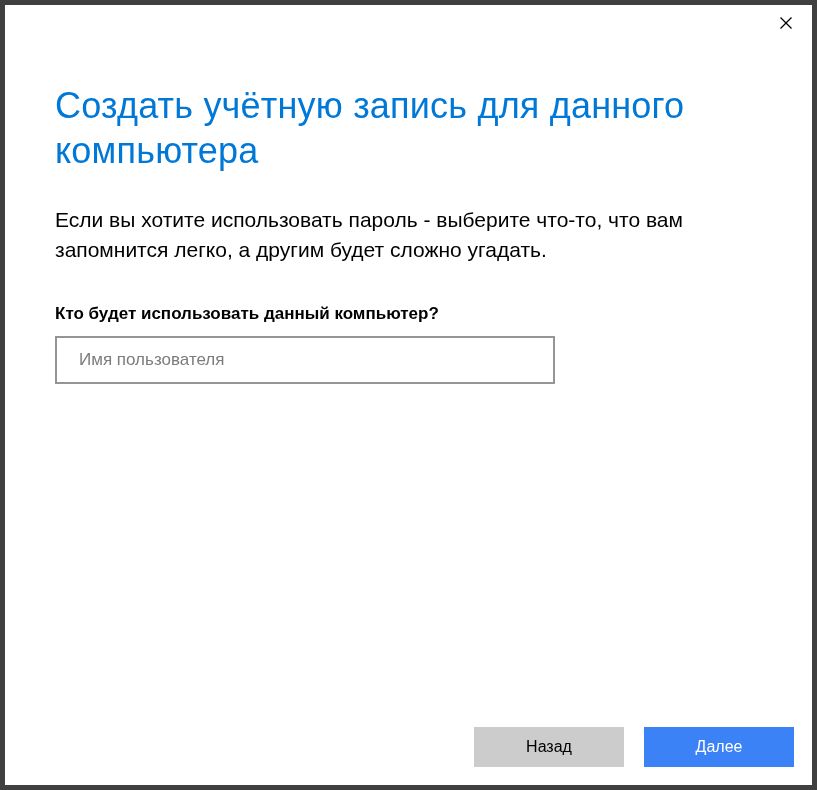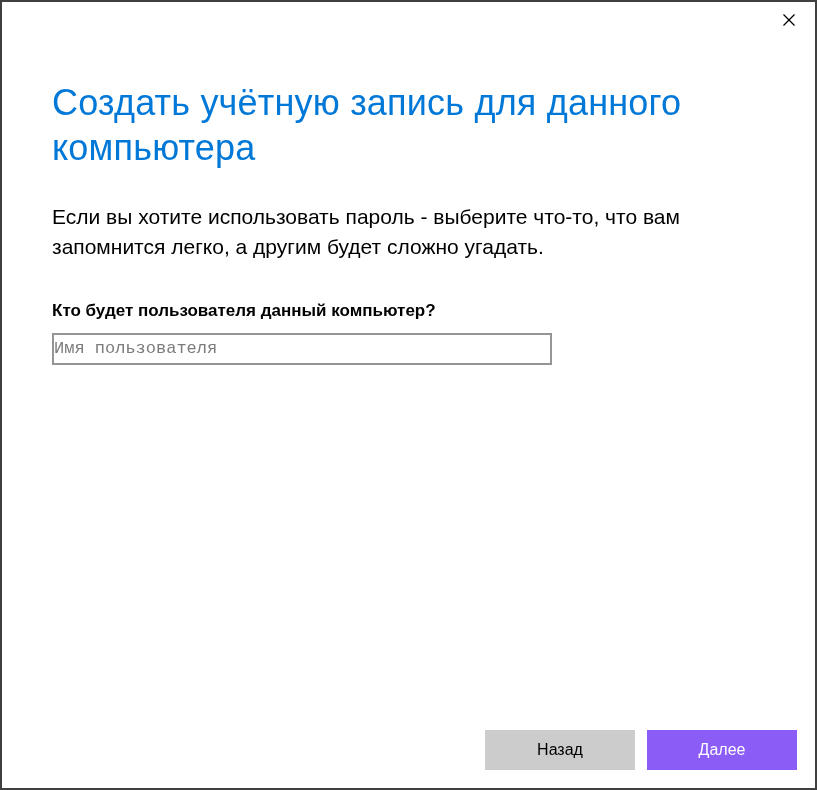--- a/index.html
+++ b/index.html
@@ -9,21 +9,21 @@
     width: 817px;
     height: 790px;
     font-family: "Segoe UI", Tahoma, sans-serif;
     background: #ffffff;
     color: #000000;
   }
   .window {
     position: relative;
     width: 817px;
     height: 790px;
-    border: 2px solid #404040;
+    border: 5px solid #404040;
   }
   .close-btn {
     position: absolute;
     top: 4px;
     right: 12px;
     width: 28px;
     height: 28px;
     display: flex;
     align-items: center;
     justify-content: center;
@@ -50,60 +50,60 @@
     max-width: 700px;
   }
   .label {
     font-size: 17px;
     font-weight: 600;
     color: #000;
     margin: 0 0 12px 0;
   }
   .field {
     width: 500px;
-    height: 32px;
+    height: 48px;
     border: 2px solid #959595;
     background: #ffffff;
-    font-family: Liberation Mono, monospace;
+    font-family: Liberation Sans, sans-serif;
     font-size: 17px;
-    padding: 0 0;
+    padding: 0 22px;
     color: #000;
     outline: none;
     display: block;
   }
   .field::placeholder {
     color: #7c7c7c;
   }
   .field + .field {
     margin-top: 14px;
   }
   .section2 {
     margin-top: 26px;
   }
   .footer {
     position: absolute;
     bottom: 18px;
     right: 18px;
     display: flex;
-    gap: 12px;
+    gap: 20px;
   }
   .btn {
     width: 150px;
     height: 40px;
     border: none;
     font-family: inherit;
     font-size: 16px;
     cursor: pointer;
   }
   .btn-back {
     background: #cccccc;
     color: #000000;
   }
   .btn-next {
-    background: #8b5cf6;
+    background: #3b82f6;
     color: #ffffff;
   }
 </style>
 </head>
 <body>
 
 <div class="window">
 
   <div class="close-btn">
     <svg width="12" height="12" viewBox="0 0 12 12">
@@ -112,21 +112,21 @@
     </svg>
   </div>
 
   <div class="content">
 
     <h1 class="title">Создать учётную запись для данного компьютера</h1>
 
     <p class="description">Если вы хотите использовать пароль - выберите что-то, что вам запомнится легко, а другим будет сложно угадать.</p>
 
     <div>
-      <p class="label">Кто будет пользователя данный компьютер?</p>
+      <p class="label">Кто будет использовать данный компьютер?</p>
       <input class="field" type="text" placeholder="Имя пользователя" style="">
     </div>
 
 
   </div>
 
   <div class="footer">
     <button class="btn btn-back">Назад</button>
     <button class="btn btn-next">Далее</button>
   </div>

